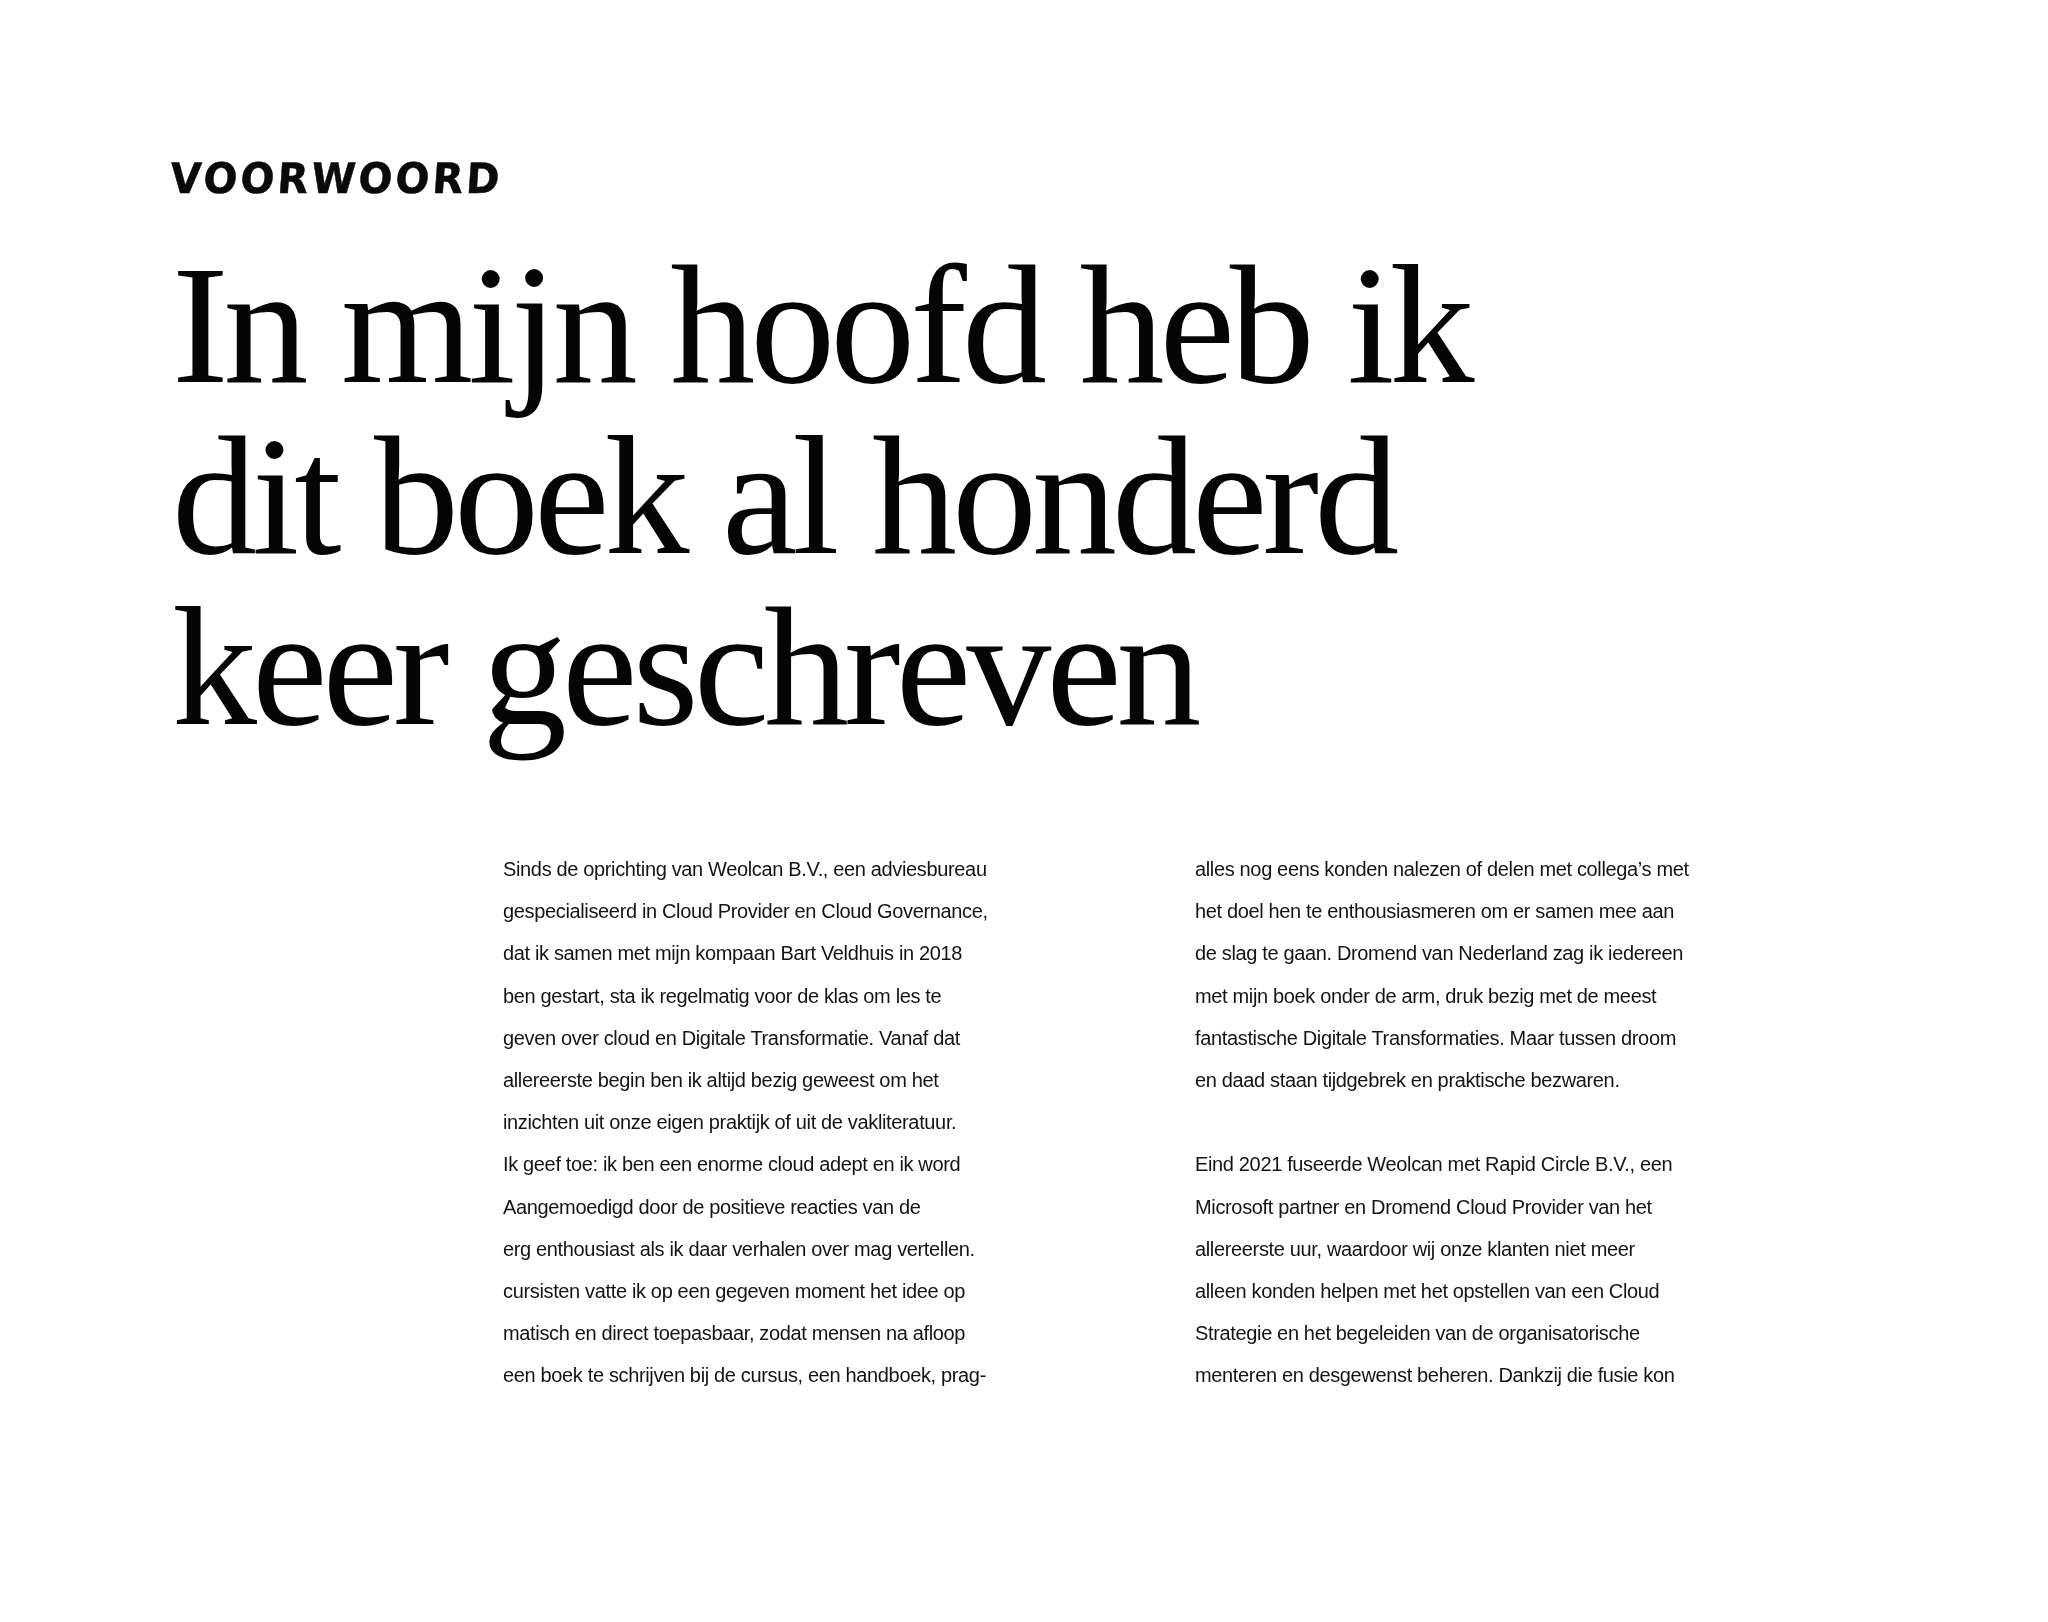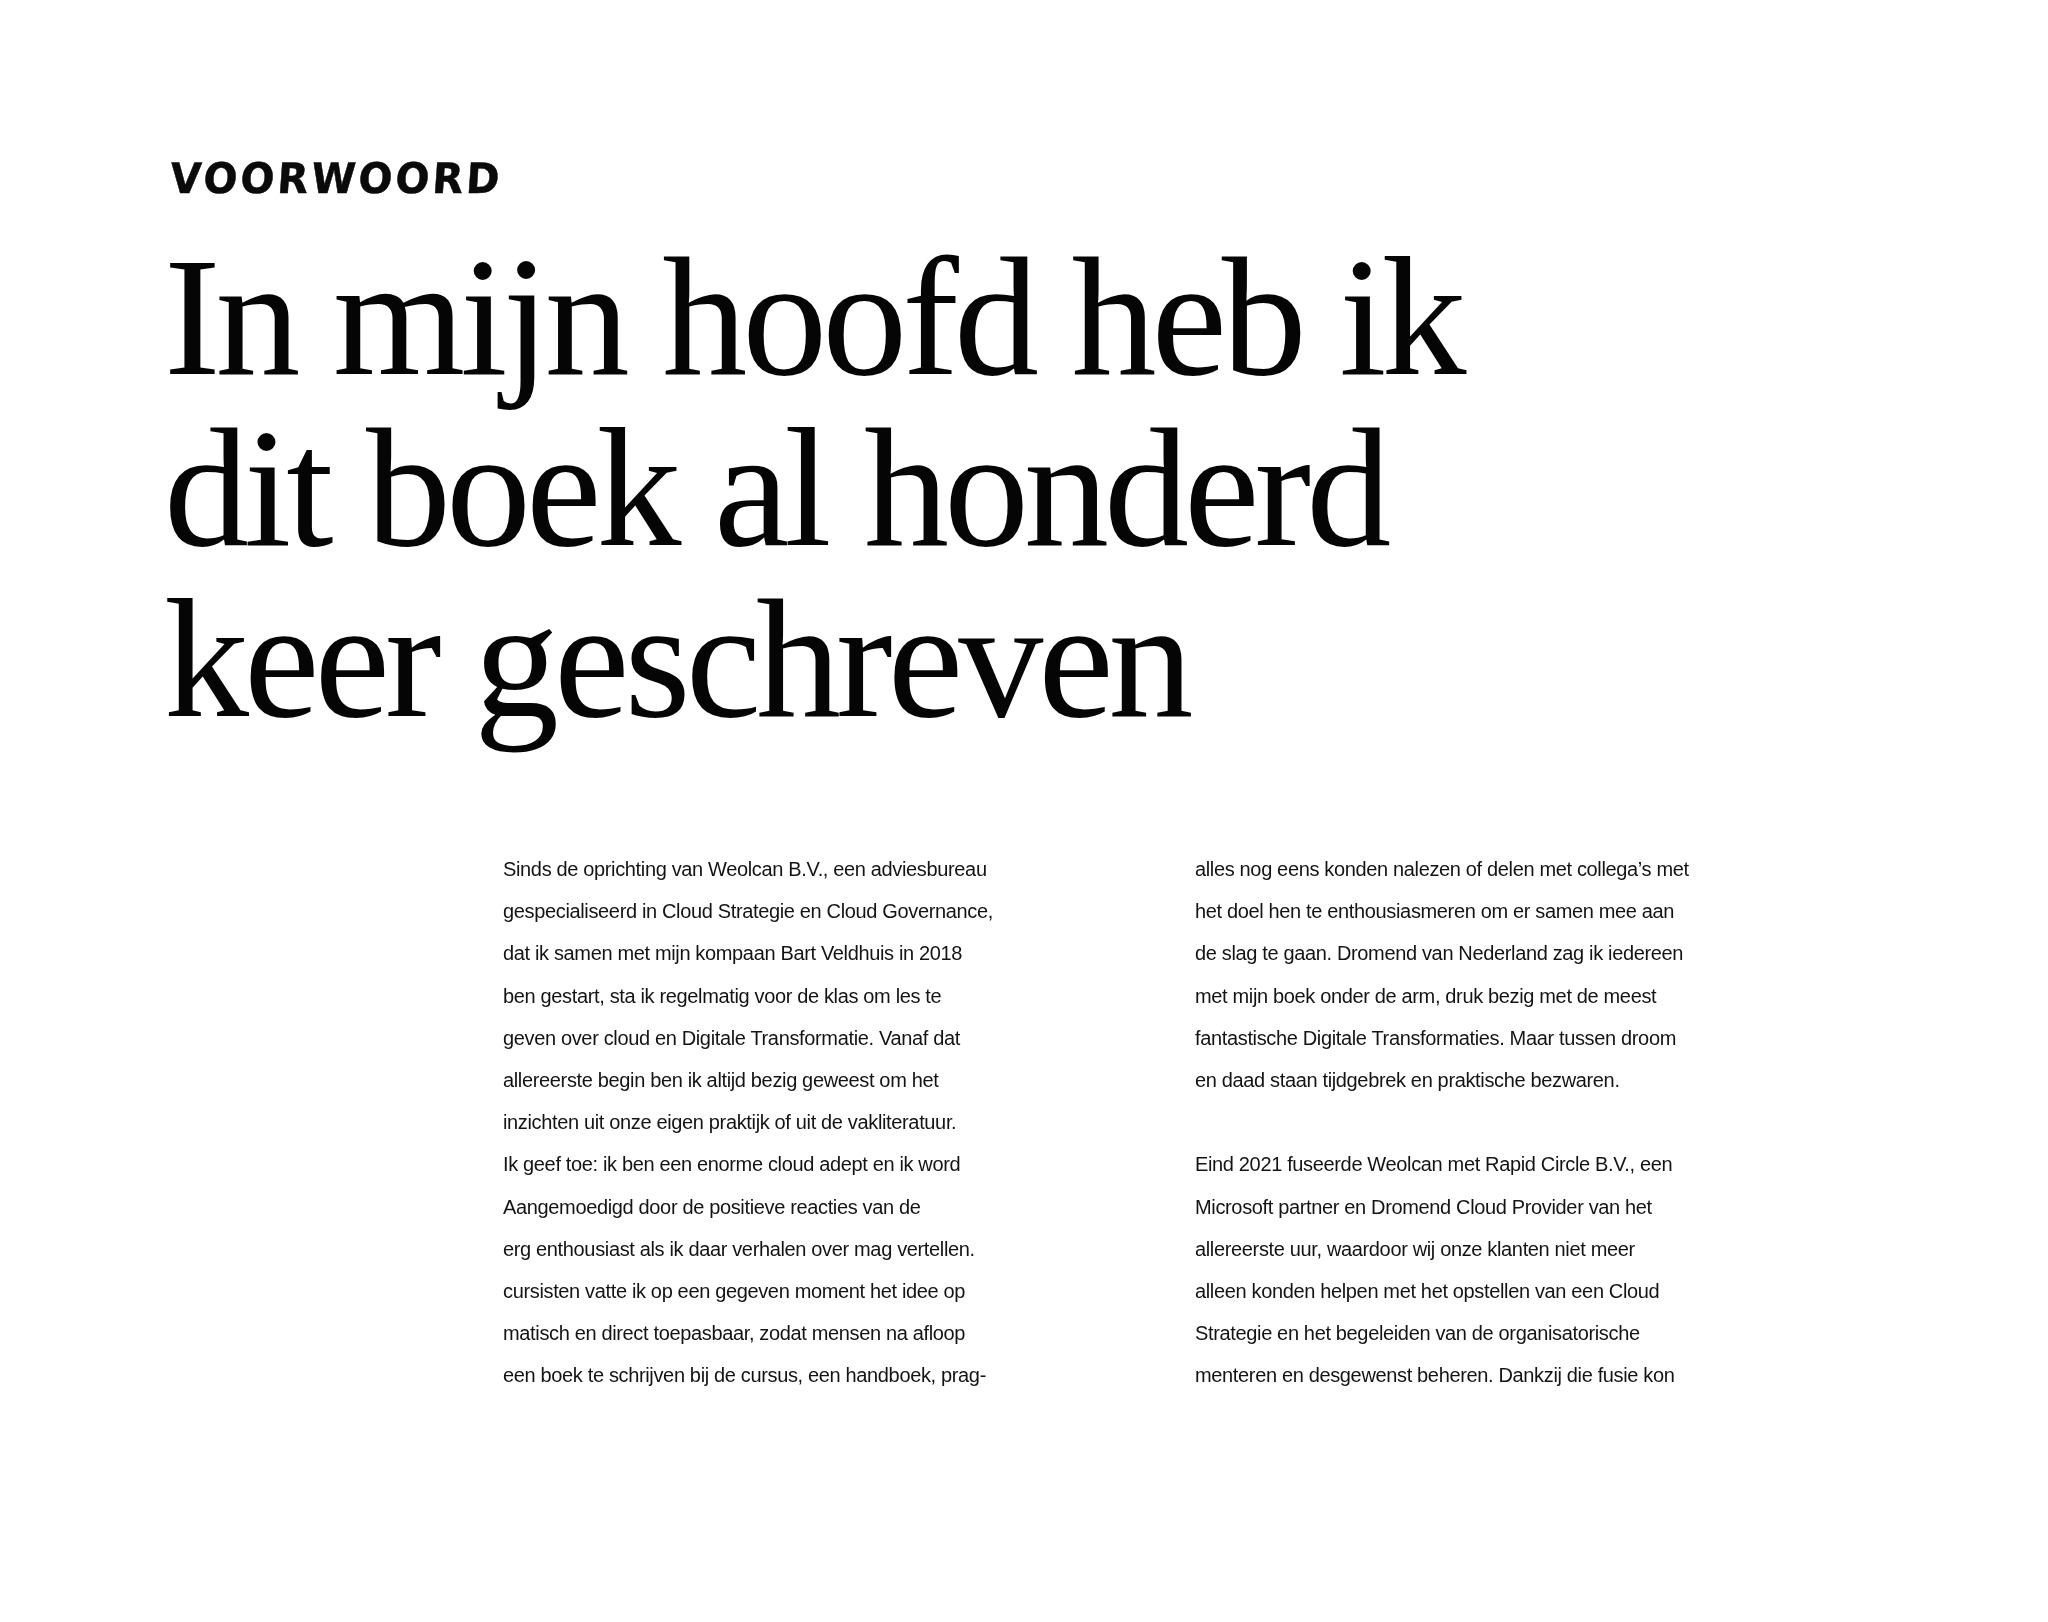--- a/index.html
+++ b/index.html
@@ -32,21 +32,21 @@
       color: #0a0a0a;
       transform: skewX(-4deg) scaleY(1.05);
       transform-origin: left top;
       white-space: nowrap;
       -webkit-text-stroke: 0.5px #0a0a0a;
     }
     .headline {
       position: absolute;
       left: 164px;
       top: 232px;
-      margin: 0;
+      margin: 8px;
       font-family: "Liberation Serif", serif;
       font-weight: normal;
       font-size: 170px;
       line-height: 171px;
       letter-spacing: -5px;
       color: #050505;
       white-space: nowrap;
     }
     .headline .hl-line {
       display: block;
@@ -81,21 +81,21 @@
   <div class="section-label">VOORWOORD</div>
 
   <h1 class="headline">
     <span class="hl-line">In mijn hoofd heb ik</span>
     <span class="hl-line">dit boek al honderd</span>
     <span class="hl-line">keer geschreven</span>
   </h1>
 
   <div class="column left">
     <span class="line">Sinds de oprichting van Weolcan B.V., een adviesbureau</span>
-    <span class="line">gespecialiseerd in Cloud Strategie en Cloud Governance,</span>
+    <span class="line">gespecialiseerd in Cloud Provider en Cloud Governance,</span>
     <span class="line">dat ik samen met mijn kompaan Bart Veldhuis in 2018</span>
     <span class="line">ben gestart, sta ik regelmatig voor de klas om les te</span>
     <span class="line">geven over cloud en Digitale Transformatie. Vanaf dat</span>
     <span class="line">allereerste begin ben ik altijd bezig geweest om het</span>
     <span class="line">inzichten uit onze eigen praktijk of uit de vakliteratuur.</span>
     <span class="line">Ik geef toe: ik ben een enorme cloud adept en ik word</span>
     <span class="line">Aangemoedigd door de positieve reacties van de</span>
     <span class="line">erg enthousiast als ik daar verhalen over mag vertellen.</span>
     <span class="line">cursisten vatte ik op een gegeven moment het idee op</span>
     <span class="line">matisch en direct toepasbaar, zodat mensen na afloop</span>

